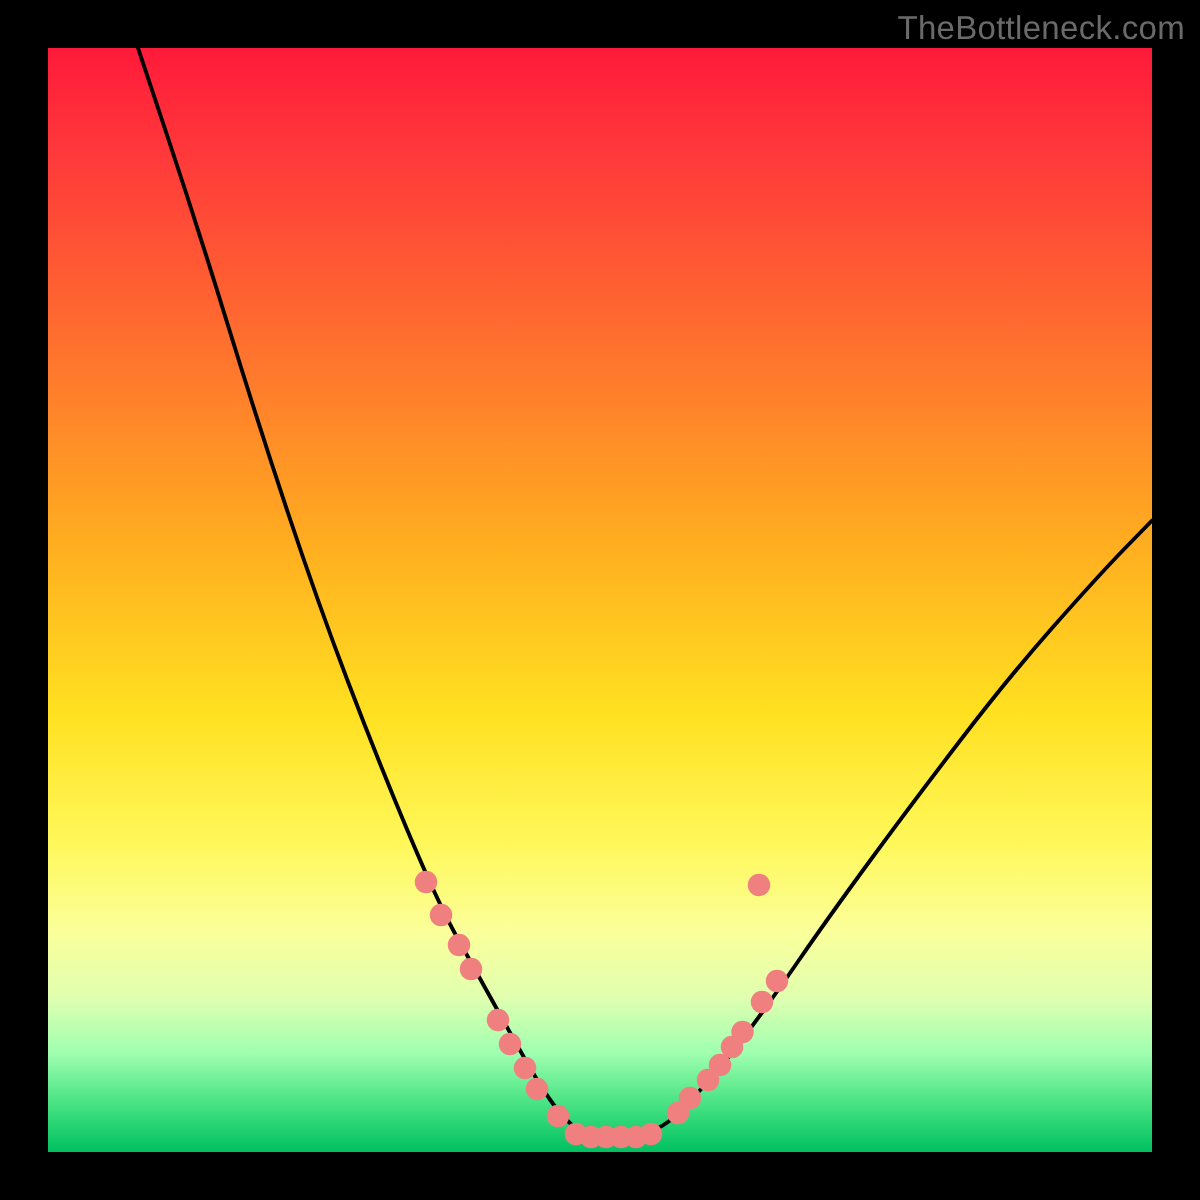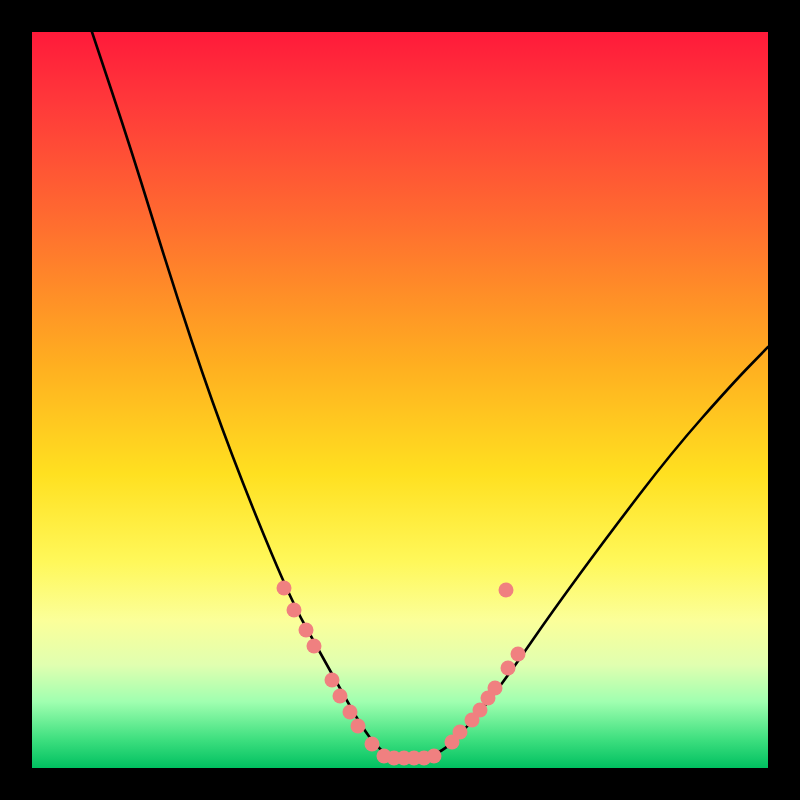--- a/index.html
+++ b/index.html
@@ -85,13 +85,14 @@
           <circle cx="440" cy="688" r="7.5" fill="#f08080" stroke="#f08080" stroke-width="0"></circle>
           <circle cx="448" cy="678" r="7.5" fill="#f08080" stroke="#f08080" stroke-width="0"></circle>
           <circle cx="456" cy="666" r="7.5" fill="#f08080" stroke="#f08080" stroke-width="0"></circle>
           <circle cx="463" cy="656" r="7.5" fill="#f08080" stroke="#f08080" stroke-width="0"></circle>
           <circle cx="476" cy="636" r="7.5" fill="#f08080" stroke="#f08080" stroke-width="0"></circle>
           <circle cx="486" cy="622" r="7.5" fill="#f08080" stroke="#f08080" stroke-width="0"></circle>
           <circle cx="474" cy="558" r="7.5" fill="#f08080" stroke="#f08080" stroke-width="0"></circle>
         </g>
     </svg>
   </div>
+  <div class="watermark">TheBottleneck.com</div>
 </div>
 
 </body></html>

